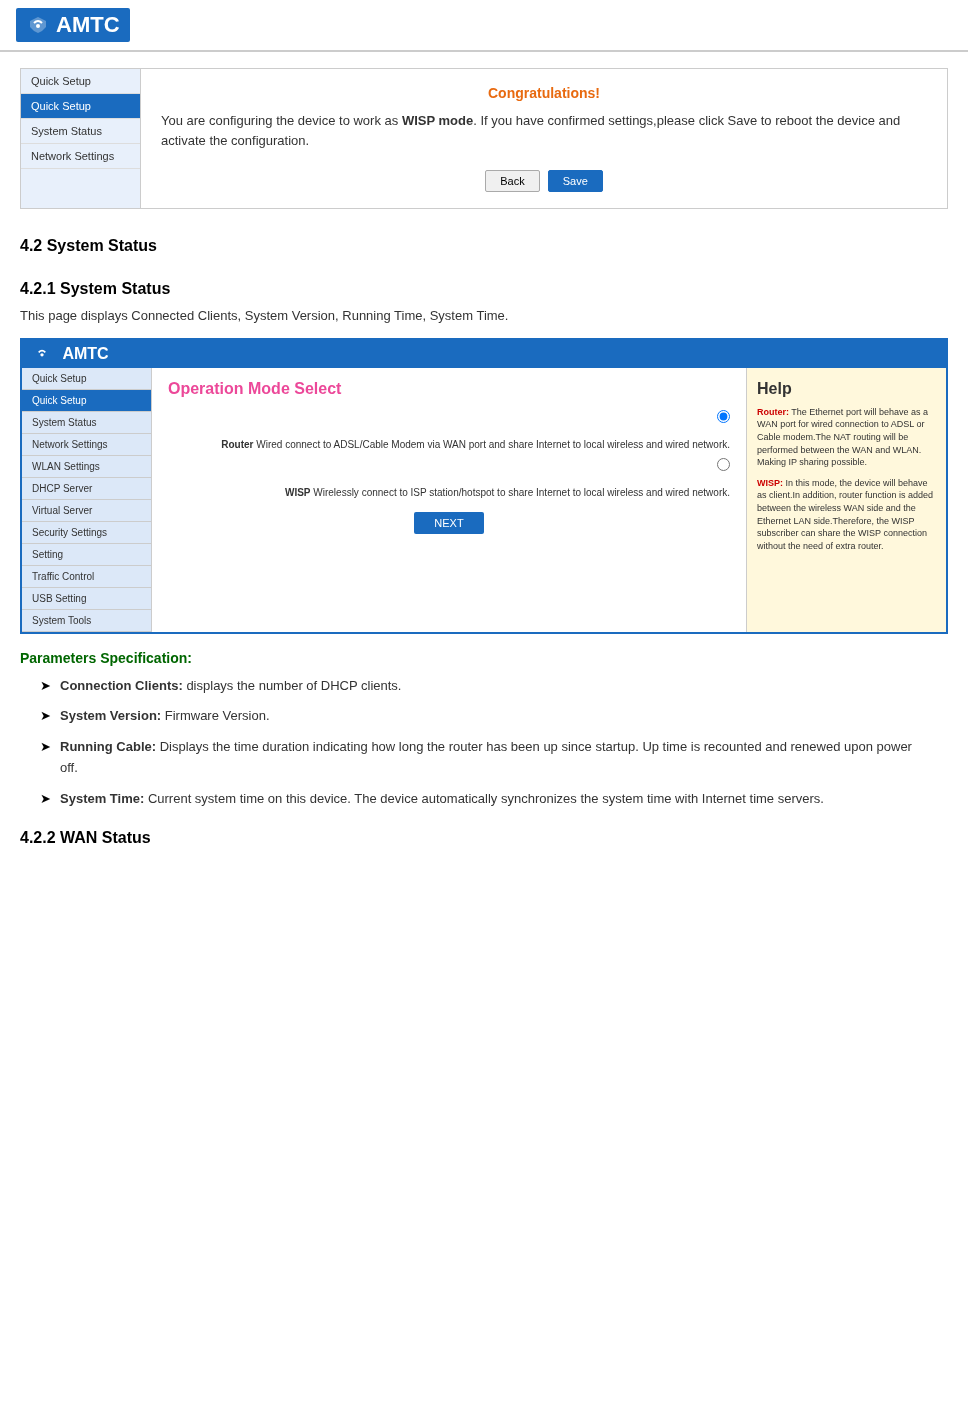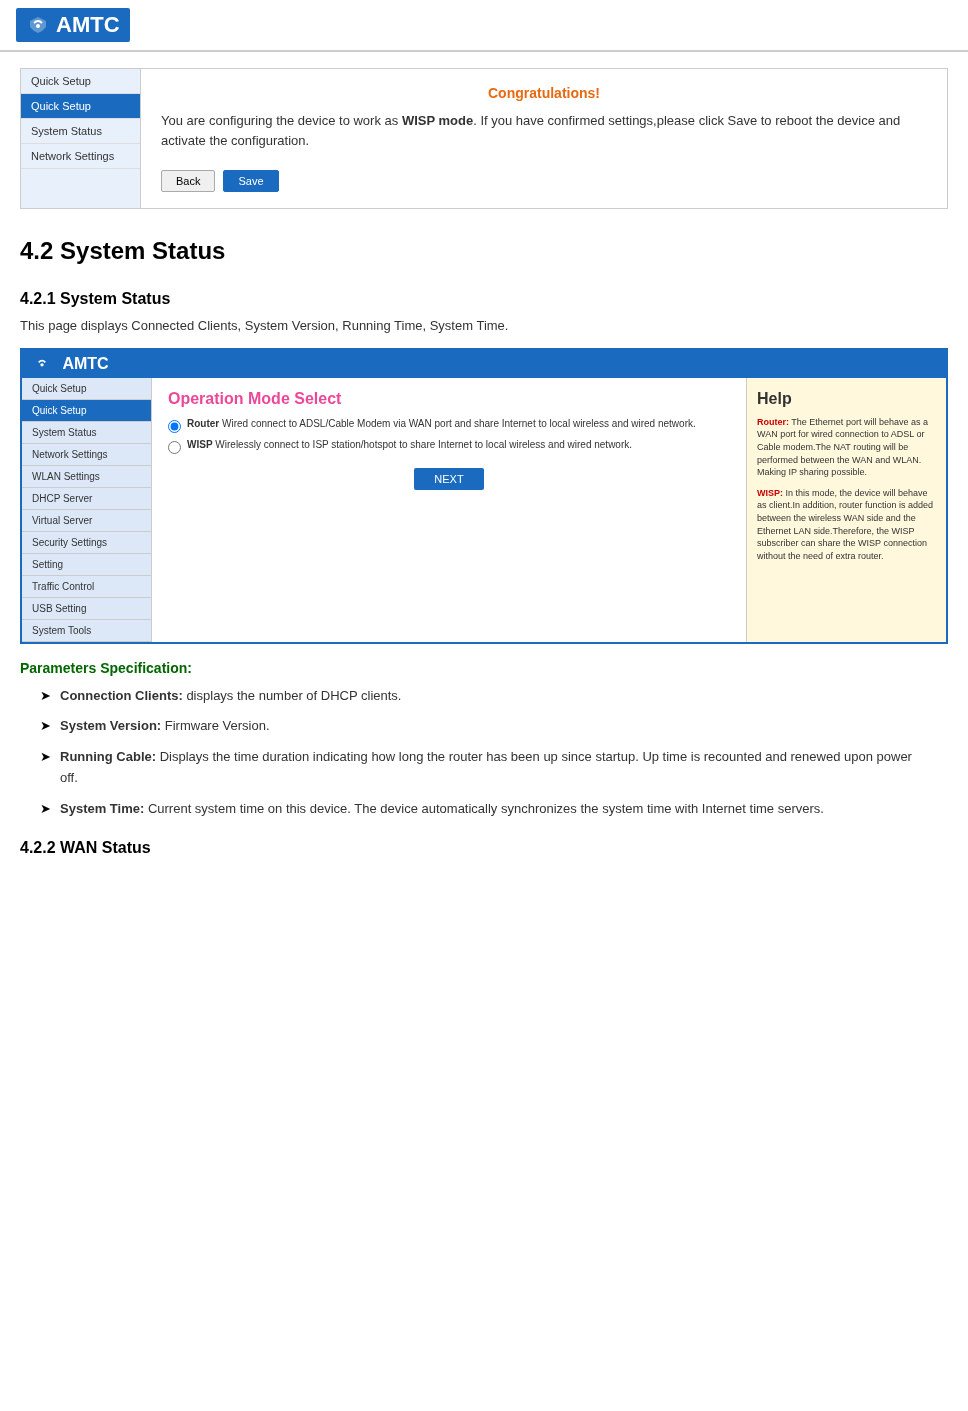--- a/index.html
+++ b/index.html
@@ -82,20 +82,21 @@
       color: #333;
       line-height: 1.5;
       margin-bottom: 20px;
     }
     .panel-text strong {
       font-weight: bold;
     }
     .btn-row {
       display: flex;
       gap: 8px;
+      justify-content: center;
     }
     .btn-back {
       background: #f0f0f0;
       border: 1px solid #aaa;
       padding: 4px 14px;
       font-size: 11px;
       cursor: pointer;
       border-radius: 2px;
     }
     .btn-save {
@@ -103,21 +104,21 @@
       color: #fff;
       border: 1px solid #1a6bbf;
       padding: 4px 14px;
       font-size: 11px;
       cursor: pointer;
       border-radius: 2px;
     }
 
     
     .section-heading {
-      font-size: 24px;
+      font-size: 16px;
       font-weight: bold;
       margin: 28px 20px 25px;
       color: #000;
     }
     .subsection-heading {
       font-size: 16px;
       font-weight: bold;
       margin: 20px 20px 8px;
       color: #000;
     }
@@ -170,24 +171,25 @@
       padding: 12px 16px;
     }
     .op-mode-title {
       color: #ec4899;
       font-size: 16px;
       font-weight: bold;
       margin-bottom: 10px;
     }
     .radio-row {
       display: flex;
-      align-items: flex-start;
-      gap: 6px;
+      align-items: flex-end;
+      gap: 16px;
       margin-bottom: 6px;
       font-size: 10px;
+      flex-direction: column;
     }
     .radio-row input {
       margin-top: 2px;
     }
     .next-btn-row {
       margin-top: 14px;
       display: flex;
       justify-content: center;
     }
     .btn-next {

